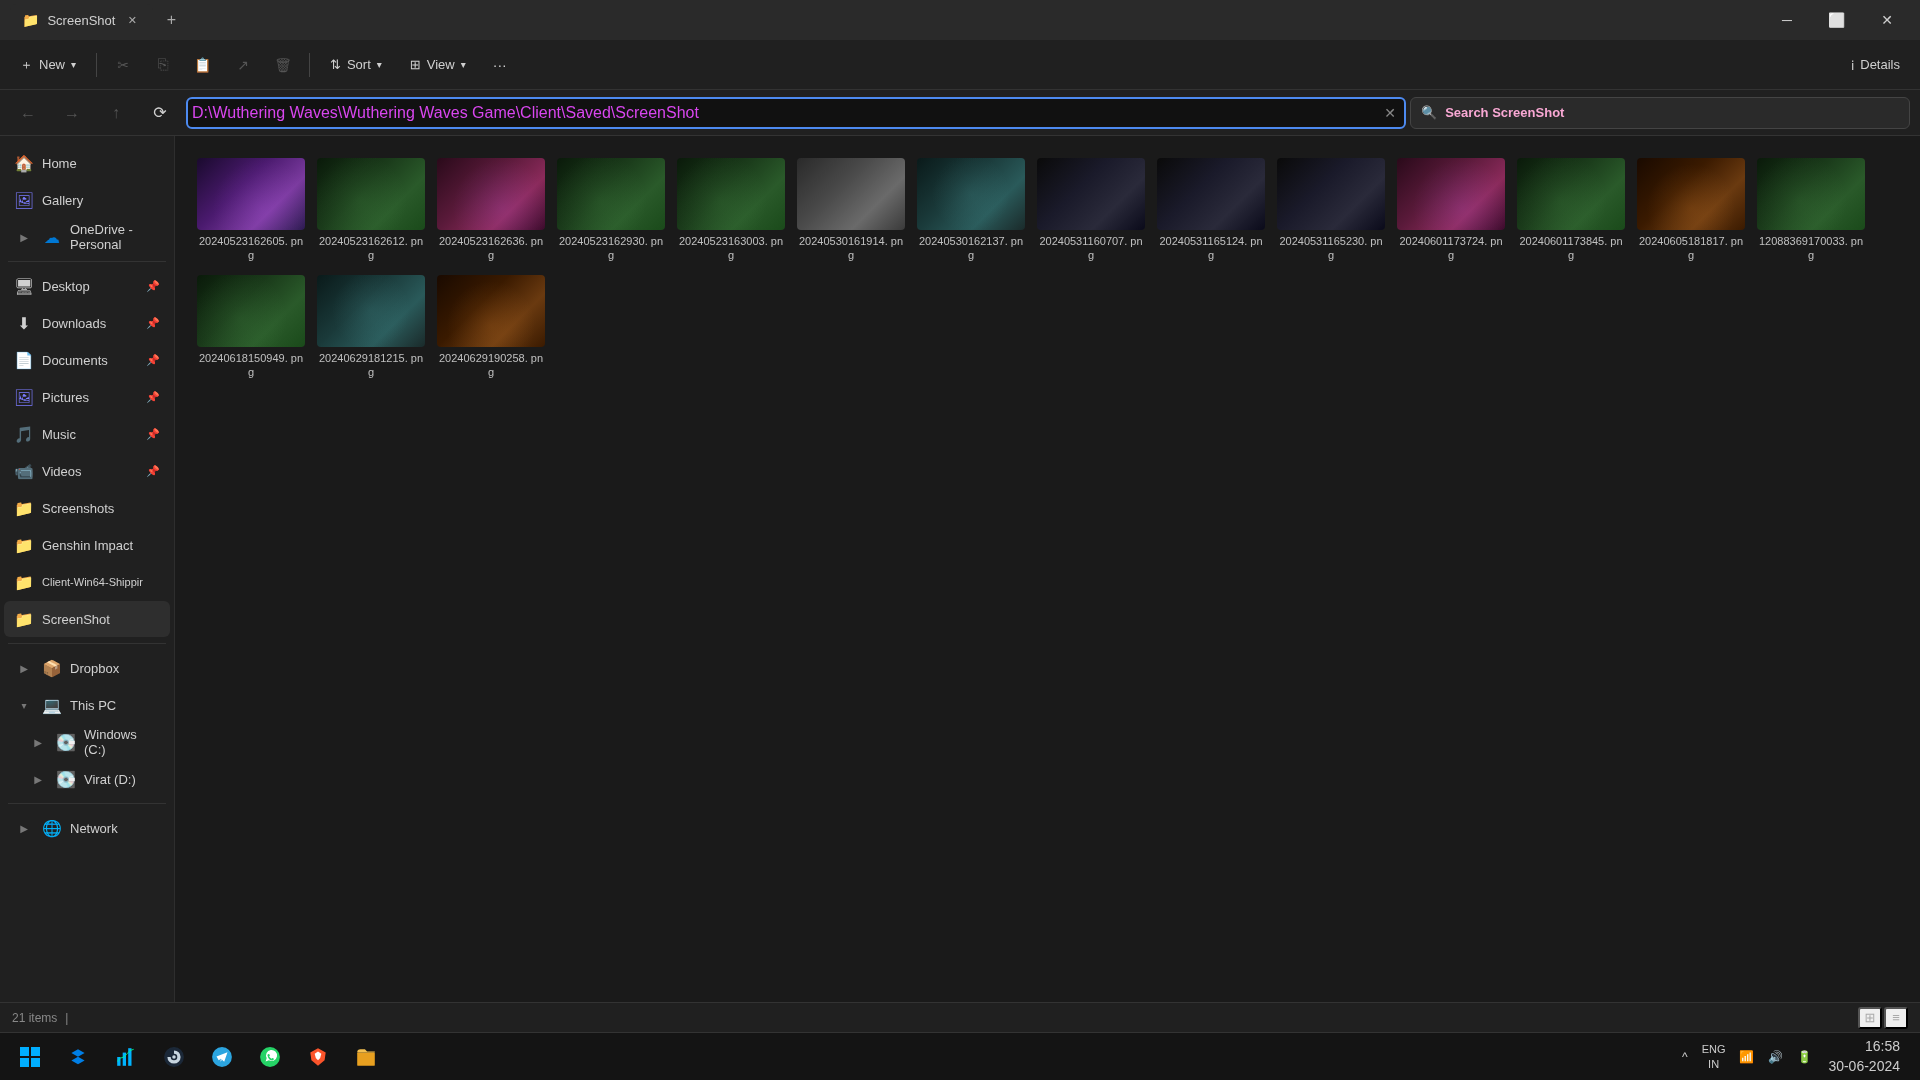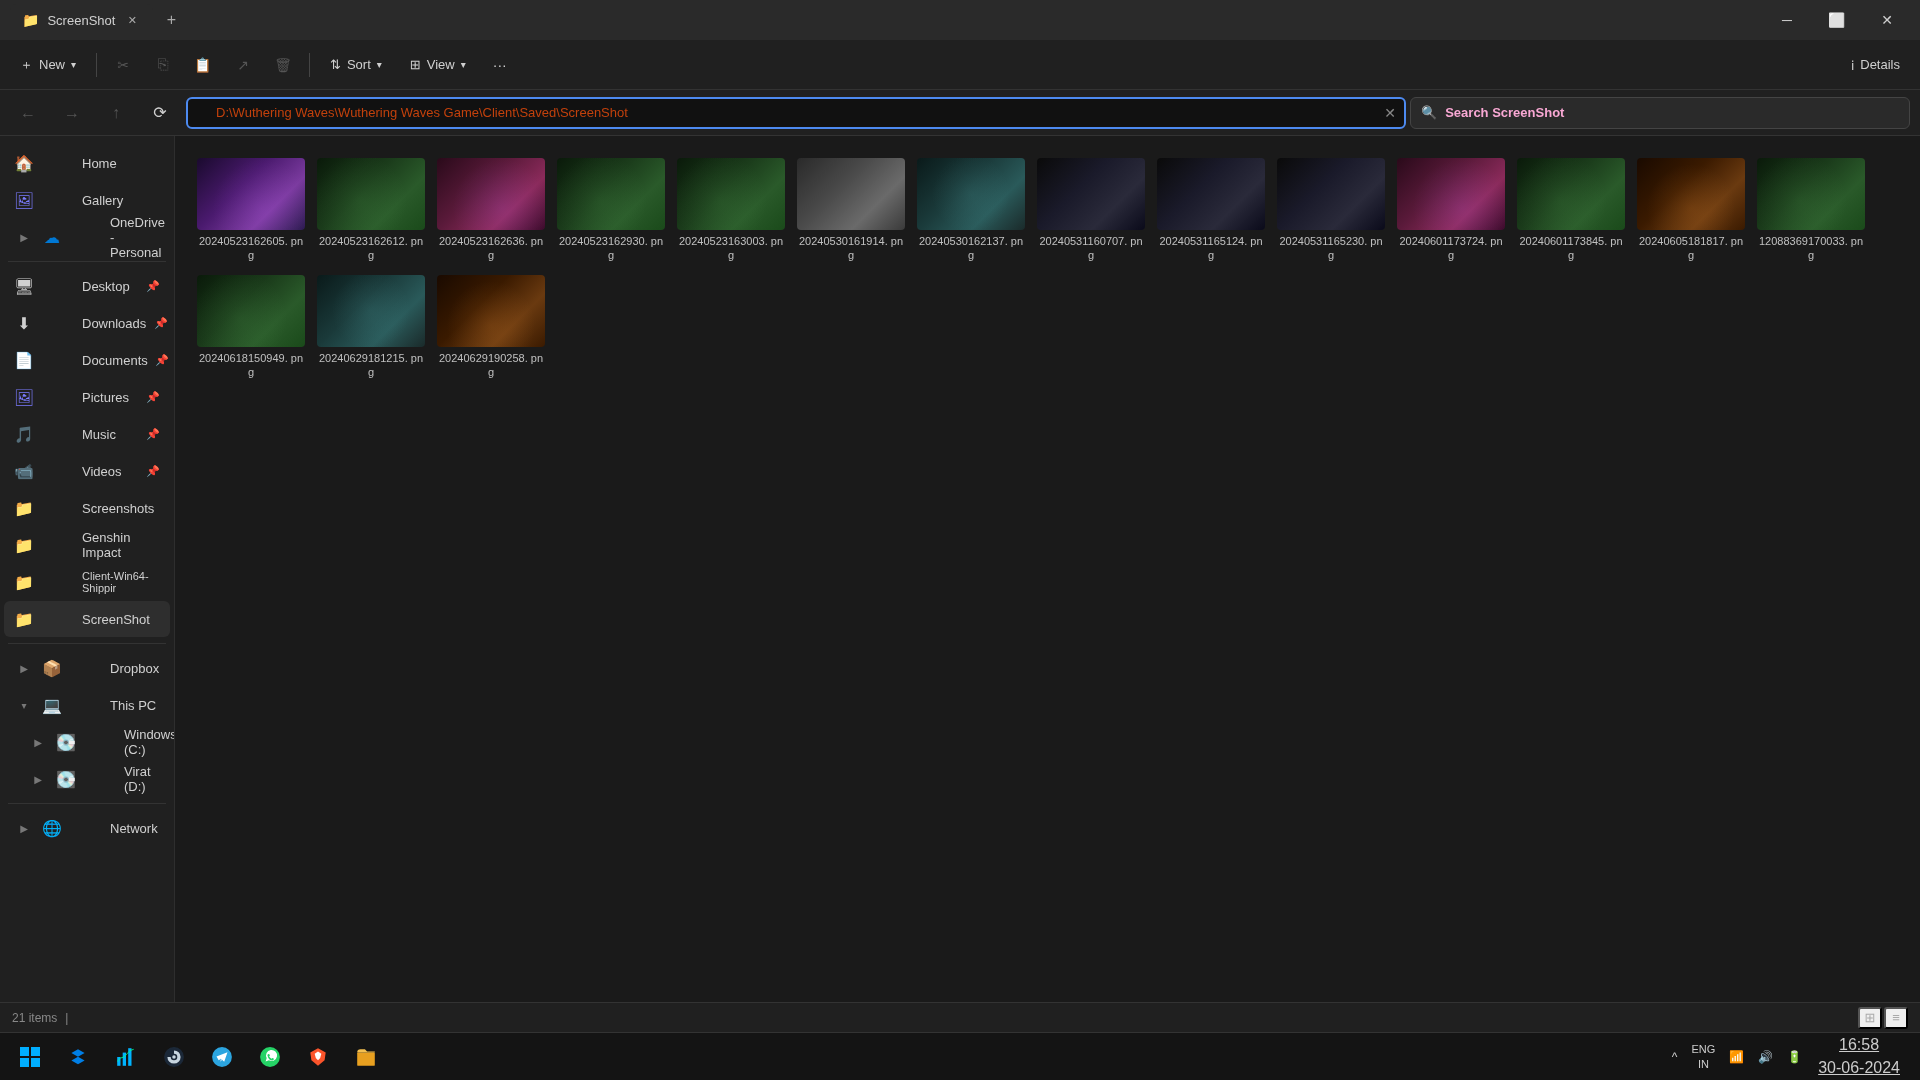--- a/index.html
+++ b/index.html
@@ -135,23 +135,23 @@
       gap: 8px;
       flex-shrink: 0;
       border-bottom: 1px solid #333;
     }
     .address-input {
       flex: 1;
       height: 32px;
       background: #111;
       border: 2px solid #4d8af0;
       border-radius: 6px;
-      padding: 0 28px;
-      color: #c2410c;
-      font-size: 13px;
+      padding: 0 4px;
+      color: #d946ef;
+      font-size: 16px;
       outline: none;
     }
     .address-clear {
       width: 24px;
       height: 24px;
       display: flex;
       align-items: center;
       justify-content: center;
       cursor: pointer;
       color: #888;
@@ -201,21 +201,21 @@
       border-radius: 6px;
       margin: 1px 4px;
     }
     .sidebar-item.active { background: #2e2e2e; }
     .sidebar-item-icon {
       font-size: 16px;
       width: 20px;
       text-align: center;
       flex-shrink: 0;
     }
-    .sidebar-item-label { flex: 1; font-size: 13px; margin-left: 40px; }
+    .sidebar-item-label { flex: 1; font-size: 13px; }
     .sidebar-pin {
       font-size: 11px;
       color: #666;
     }
     .sidebar-indent { padding-left: 24px; }
     .sidebar-sep { height: 1px; background: #333; margin: 6px 8px; }
 
     
     .content-area {
       flex: 1;
@@ -305,24 +305,23 @@
       gap: 2px;
       font-size: 12px;
       color: #ccc;
     }
     .taskbar-sys-btn {
       padding: 4px 6px;
       border-radius: 4px;
       cursor: pointer;
     }
     .taskbar-time {
-      font-size: 16px;
-      text-align: center;
+      font-size: 14px;
+      text-align: right;
       line-height: 1.4;
-      text-decoration: underline;
     }
     .taskbar-clock {
       padding: 4px 8px;
       border-radius: 4px;
       cursor: pointer;
       text-align: right;
     }
 
     
     .status-bar {

